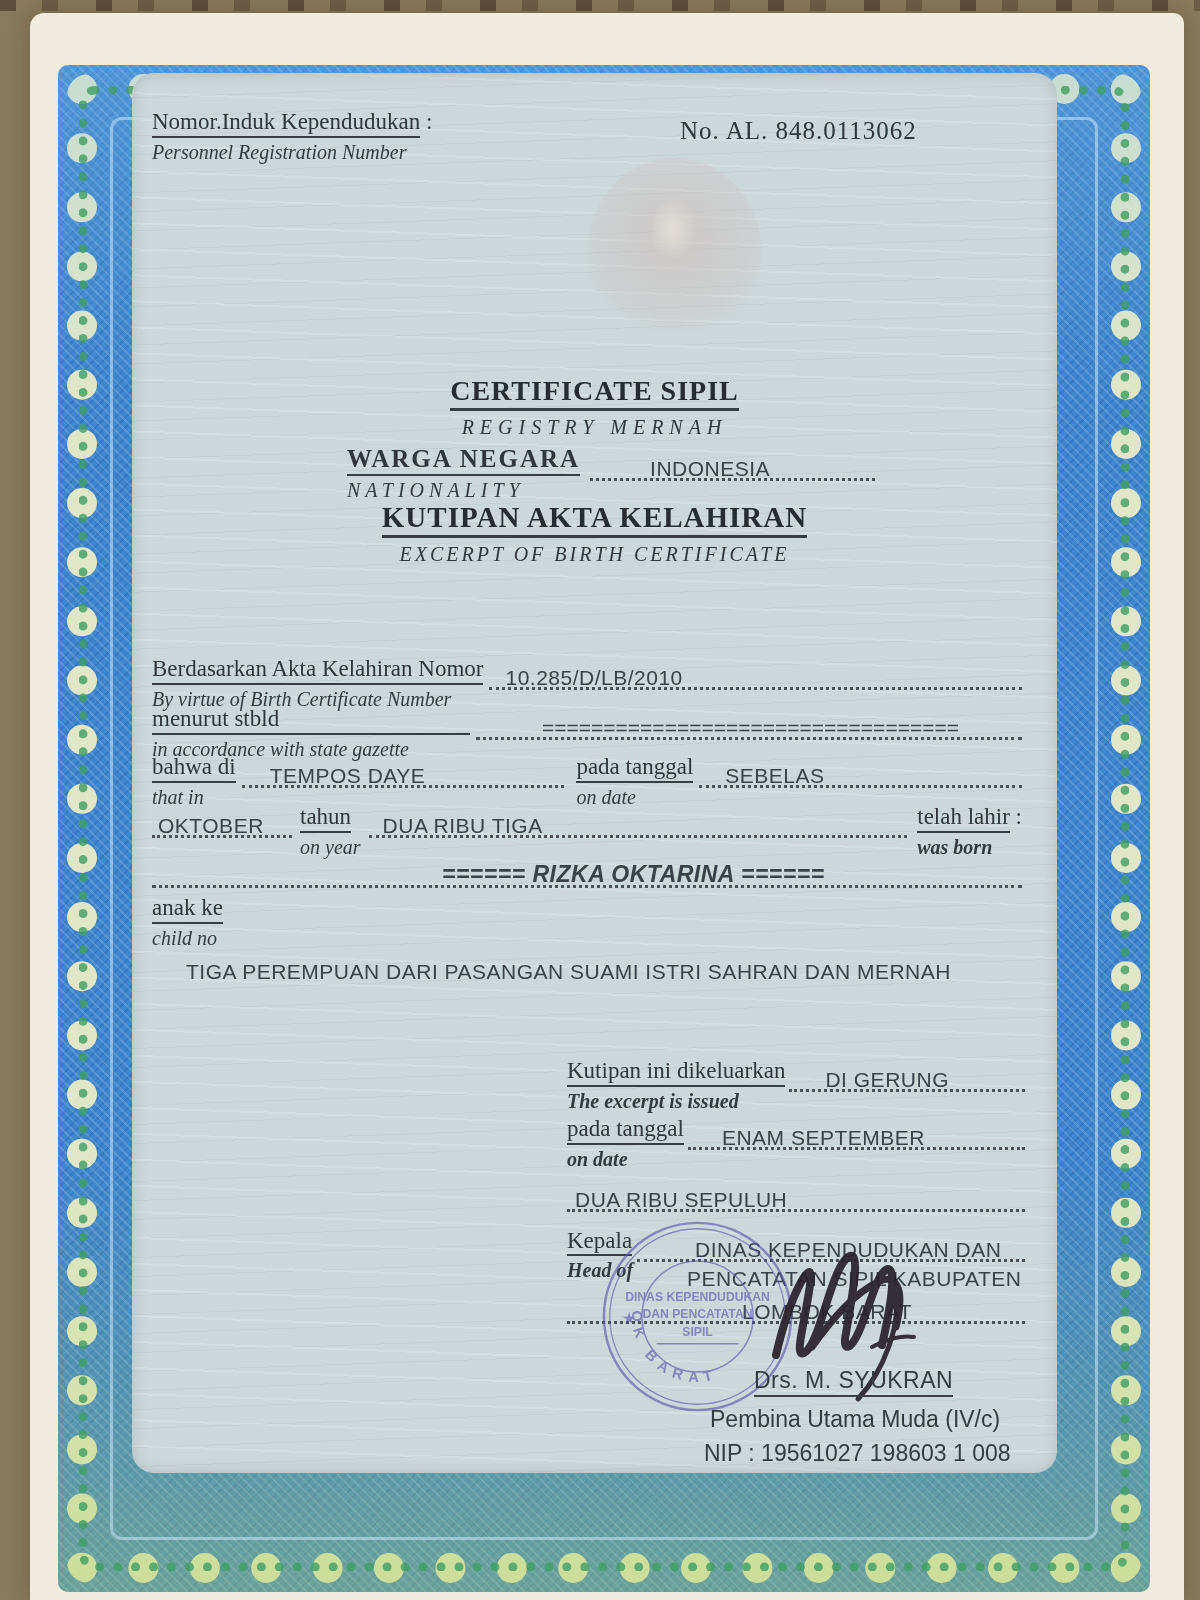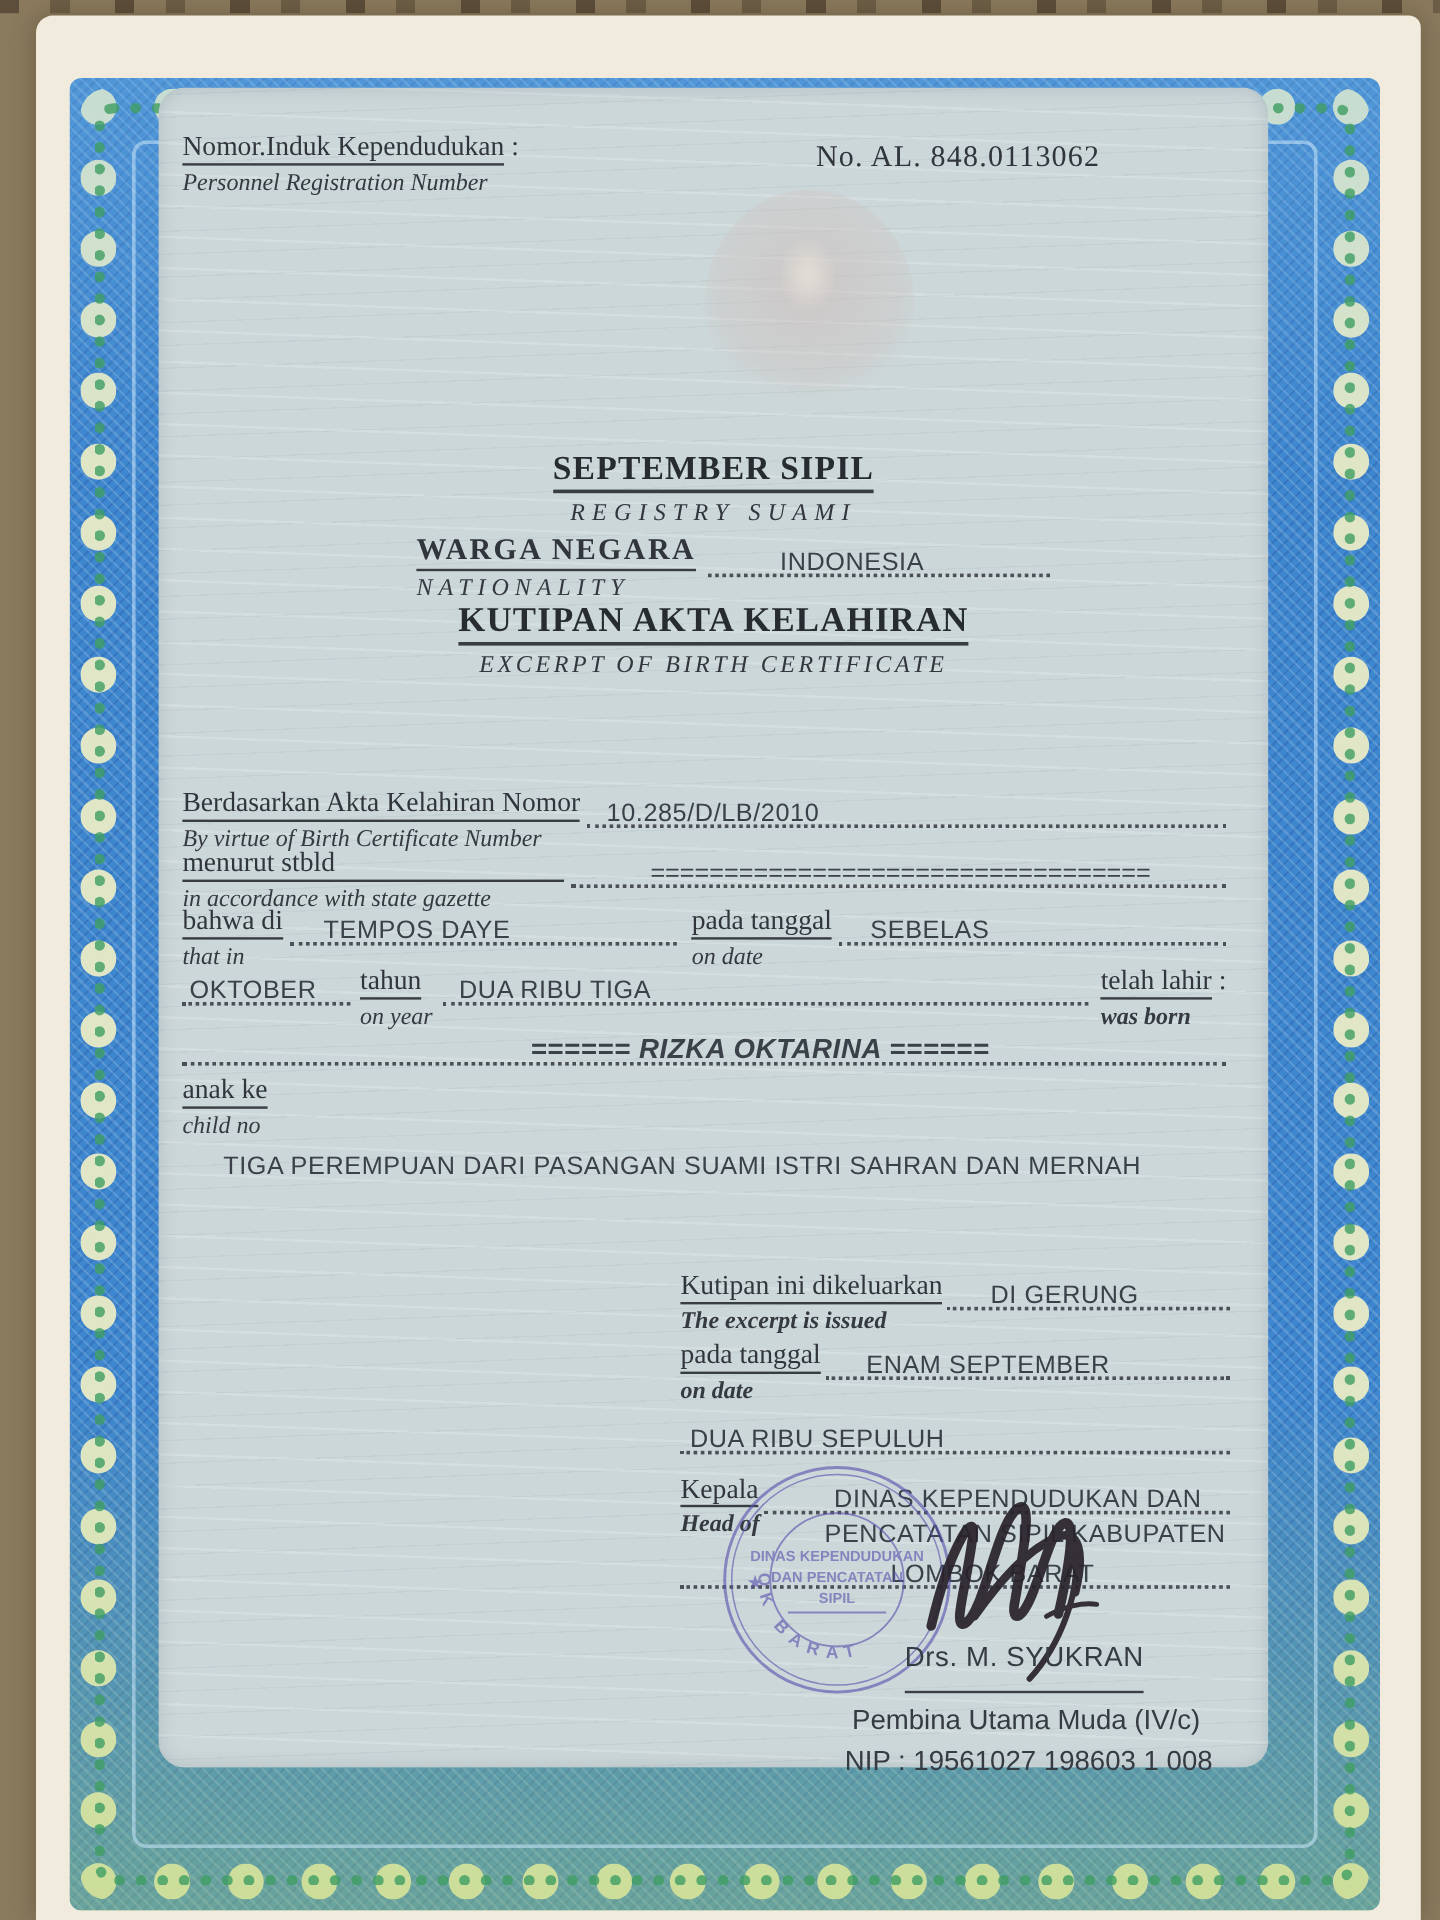--- a/index.html
+++ b/index.html
@@ -48,21 +48,21 @@
   .dotline .val{position:absolute;bottom:-3px;}
   .center{left:0;width:100%;text-align:center;}
   .t-big{font-size:28px;font-weight:bold;letter-spacing:1px;color:#272c31;}
   .t-big .uline{border-bottom-width:3px;}
   .t-sub{font-style:italic;font-size:20px;letter-spacing:6px;margin-top:5px;color:#31373c;}
   .watermark{position:absolute;left:455px;top:85px;width:175px;height:190px;border-radius:50%;
       background:radial-gradient(circle at 50% 42%, rgba(206,190,187,.6), rgba(206,190,187,.28) 55%, rgba(206,190,187,0) 70%);}
   .watermark::after{content:"";position:absolute;left:62px;top:40px;width:48px;height:62px;border-radius:45% 45% 50% 50%;
       background:radial-gradient(rgba(232,228,218,.8), rgba(232,228,218,0) 70%);}
   .officer{font-family:"Liberation Sans", sans-serif;font-size:23px;color:#343b42;}
-  .officer .o-name{display:inline-block;margin-left:64px;border-bottom:2px solid #3a4045;padding-bottom:15px;letter-spacing:.5px;}
+  .officer .o-name{display:inline-block;margin-left:64px;border-bottom:2px solid #3a4045;padding-bottom:1px;letter-spacing:.5px;}
   .officer .o-rank{display:block;margin-left:20px;margin-top:9px;}
   .officer .o-nip{display:block;margin-left:14px;margin-top:7px;}
   .stamp{opacity:.62;}
   .sig{opacity:.92;}
 </style>
 </head>
 <body>
 
 <div class="page">
   <div class="photo-bg"></div>
@@ -78,22 +78,22 @@
       <div class="abs" style="left:20px;top:36px;">
         <span class="lbl"><span class="uline">Nomor.Induk Kependudukan</span>
           <span>:</span></span>
         <span class="sub">Personnel Registration Number</span>
       </div>
       <div class="abs lbl" style="left:548px;top:44px;font-size:25px;letter-spacing:1px;">No. AL. 848.0113062</div>
 
       <div class="watermark"></div>
 
       <div class="abs center" style="top:302px;">
-        <div class="t-big"><span class="uline">SEPTEMBER SIPIL</span></div>
-        <div class="t-sub">REGISTRY SUAMI</div>
+        <div class="t-big"><span class="uline">CERTIFICATE SIPIL</span></div>
+        <div class="t-sub">REGISTRY MERNAH</div>
       </div>
 
       <div class="abs row" style="left:215px;top:372px;width:528px;">
         <div class="lblwrap">
           <span class="lbl" style="font-size:25px;font-weight:bold;letter-spacing:2px;">
             <span class="uline">WARGA NEGARA</span></span>
           <span class="sub" style="letter-spacing:5px;">NATIONALITY</span>
         </div>
         <div class="dotline" style="margin-left:10px;height:33px;">
           <span class="val" style="left:60px;">INDONESIA</span>

